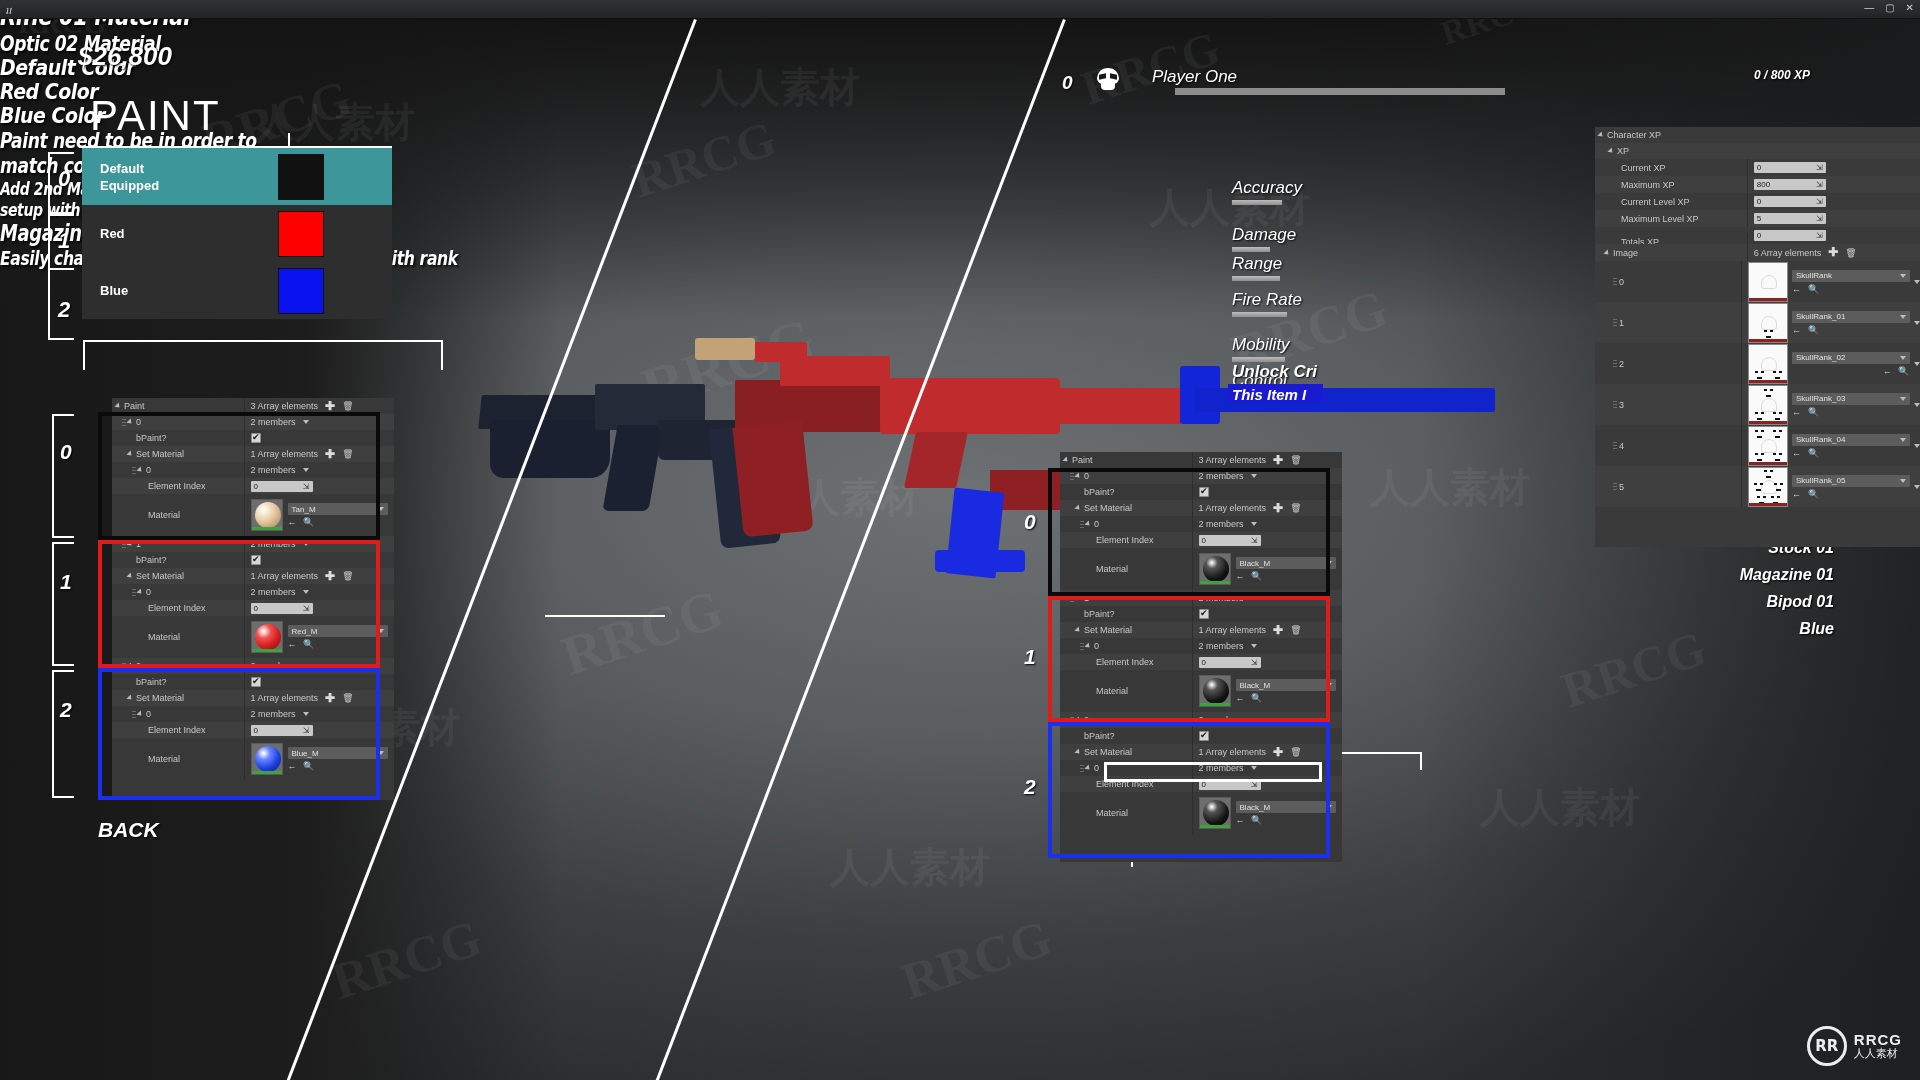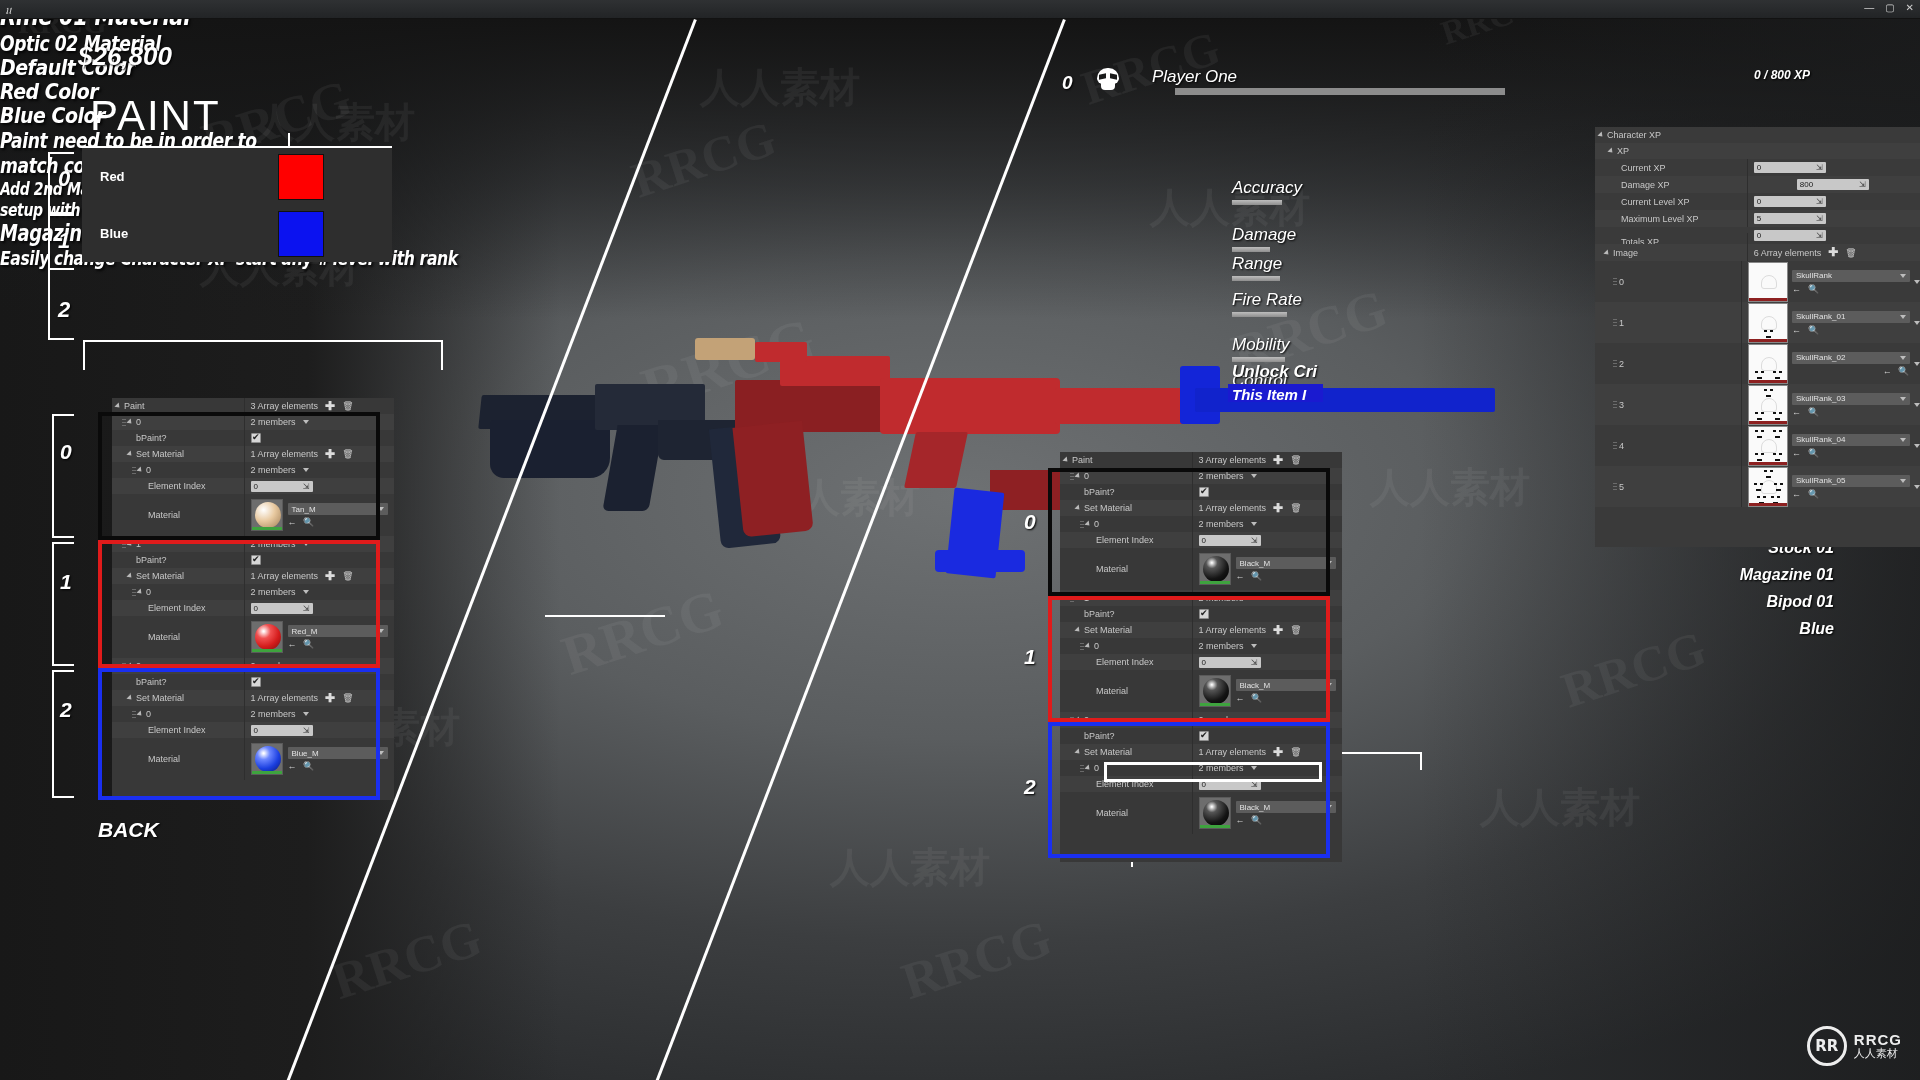--- a/index.html
+++ b/index.html
@@ -245,20 +245,27 @@
   </div>
 
   <div class="money">$26,800</div>
   <div class="paint-title">PAINT</div>
 
   <div class="anno" style="left:215px;top:100px;font-size:27px;z-index:22;">Rifle 01 Material</div>
   <div class="line-v" style="left:288px;top:133px;height:16px;"></div>
   <div class="brk-top" style="left:82px;top:146px;width:310px;height:10px;border-bottom:none;"></div>
 
   <div class="paint-list">
+    <div class="paint-row sel">
+      <div>
+        <div class="lbl">Default</div>
+        <div class="lbl">Equipped</div>
+      </div>
+      <div class="sw" style="background:#111111;"></div>
+    </div>
     <div class="paint-row">
       <div class="lbl">Red</div>
       <div class="sw" style="background:#ff0000;"></div>
     </div>
     <div class="paint-row">
       <div class="lbl">Blue</div>
       <div class="sw" style="background:#0b12f0;"></div>
     </div>
   </div>
 
@@ -861,24 +868,24 @@
         </div>
       <div class="dright">
           <span class="numfield" style="width:72px;">
         <span>0</span>
             <span class="sp">⇲</span>
           </span>
         </div>
     </div>
     <div class="drow alt" style="height:17px;">
       <div class="dleft" style="padding-left:26px;">
-          <span>Damage XP</span>
-        </div>
-      <div class="dright">
-          <span class="numfield" style="width:72px;margin-left:43px;">
+          <span>Maximum XP</span>
+        </div>
+      <div class="dright">
+          <span class="numfield" style="width:72px;">
         <span>800</span>
             <span class="sp">⇲</span>
           </span>
         </div>
     </div>
     <div class="drow" style="height:17px;">
       <div class="dleft" style="padding-left:26px;">
           <span>Current Level XP</span>
         </div>
       <div class="dright">

